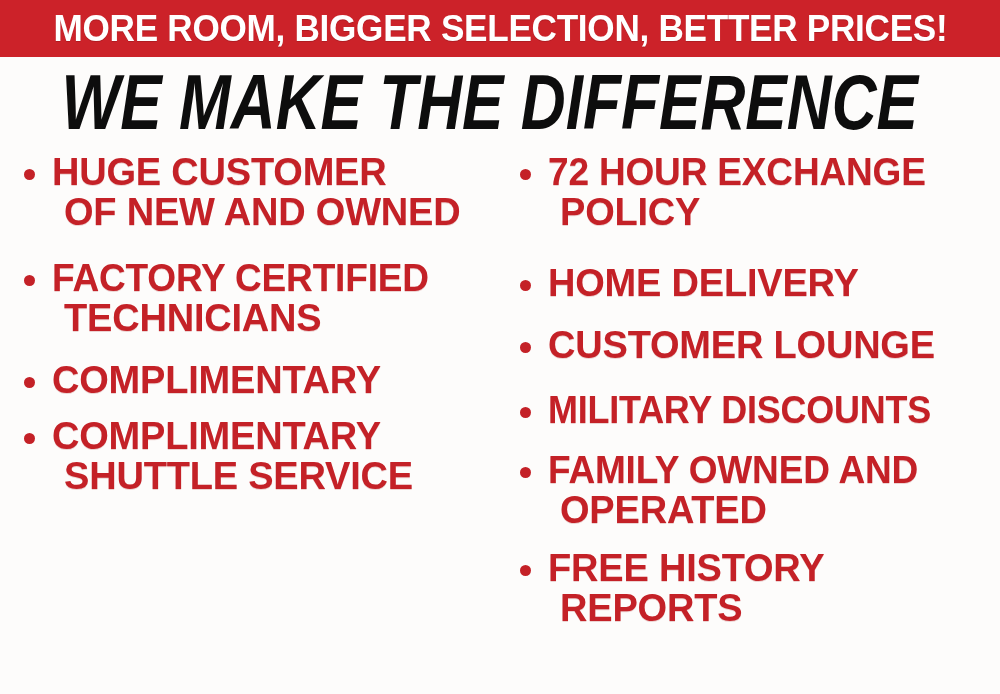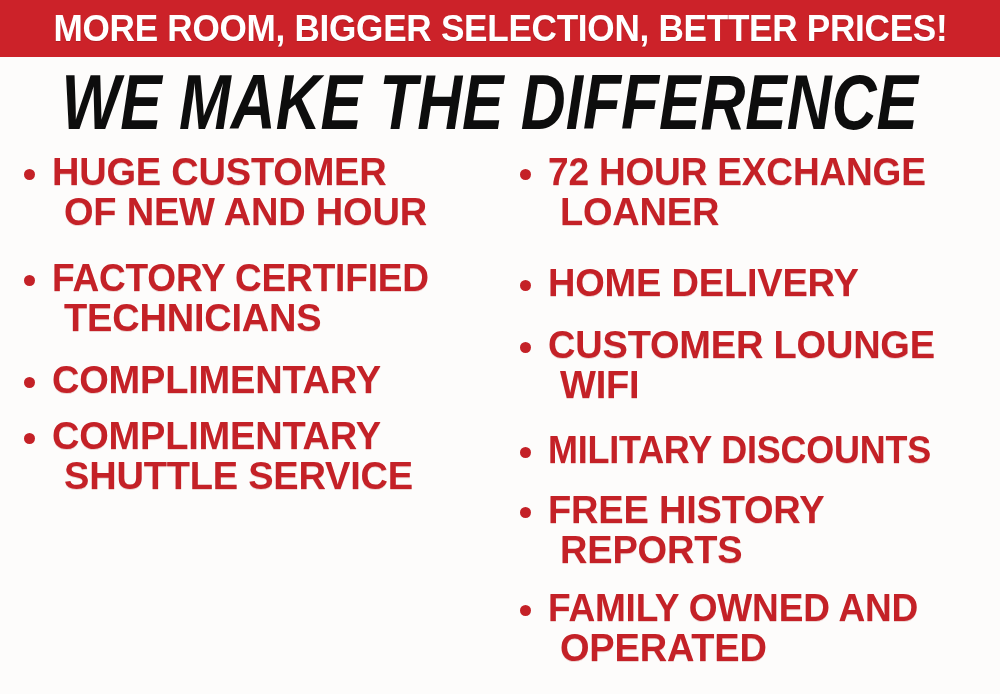--- a/index.html
+++ b/index.html
@@ -160,21 +160,21 @@
   <div class="headline-wrap">
     <span class="headline">WE MAKE THE DIFFERENCE</span>
   </div>
 
   <div class="columns">
     <div class="col col-left" id="col-left">
         <div class="bullet-item">
           <span class="bullet-dot"></span>
           <span class="bullet-lines">
             <span class="bullet-line">HUGE CUSTOMER</span>
-            <span class="bullet-line indent">OF NEW AND HOUR</span>
+            <span class="bullet-line indent">OF NEW AND OWNED</span>
           </span>
         </div>
         <div class="bullet-item">
           <span class="bullet-dot"></span>
           <span class="bullet-lines">
             <span class="bullet-line tight">FACTORY CERTIFIED</span>
             <span class="bullet-line indent">TECHNICIANS</span>
           </span>
         </div>
         <div class="bullet-item">
@@ -189,52 +189,51 @@
             <span class="bullet-line">COMPLIMENTARY</span>
             <span class="bullet-line indent">SHUTTLE SERVICE</span>
           </span>
         </div>
       </div>
     <div class="col col-right" id="col-right">
         <div class="bullet-item">
           <span class="bullet-dot"></span>
           <span class="bullet-lines">
             <span class="bullet-line tight">72 HOUR EXCHANGE</span>
-            <span class="bullet-line indent">LOANER</span>
+            <span class="bullet-line indent">POLICY</span>
           </span>
         </div>
         <div class="bullet-item">
           <span class="bullet-dot"></span>
           <span class="bullet-lines">
             <span class="bullet-line">HOME DELIVERY</span>
           </span>
         </div>
         <div class="bullet-item">
           <span class="bullet-dot"></span>
           <span class="bullet-lines">
             <span class="bullet-line">CUSTOMER LOUNGE</span>
-            <span class="bullet-line indent">WIFI</span>
           </span>
         </div>
         <div class="bullet-item">
           <span class="bullet-dot"></span>
           <span class="bullet-lines">
             <span class="bullet-line tighter">MILITARY DISCOUNTS</span>
+          </span>
+        </div>
+        <div class="bullet-item">
+          <span class="bullet-dot"></span>
+          <span class="bullet-lines">
+            <span class="bullet-line tight">FAMILY OWNED AND</span>
+            <span class="bullet-line indent">OPERATED</span>
           </span>
         </div>
         <div class="bullet-item">
           <span class="bullet-dot"></span>
           <span class="bullet-lines">
             <span class="bullet-line">FREE HISTORY</span>
             <span class="bullet-line indent">REPORTS</span>
           </span>
         </div>
-        <div class="bullet-item">
-          <span class="bullet-dot"></span>
-          <span class="bullet-lines">
-            <span class="bullet-line tight">FAMILY OWNED AND</span>
-            <span class="bullet-line indent">OPERATED</span>
-          </span>
-        </div>
       </div>
   </div>
 
 </div>
 
 </body></html>

